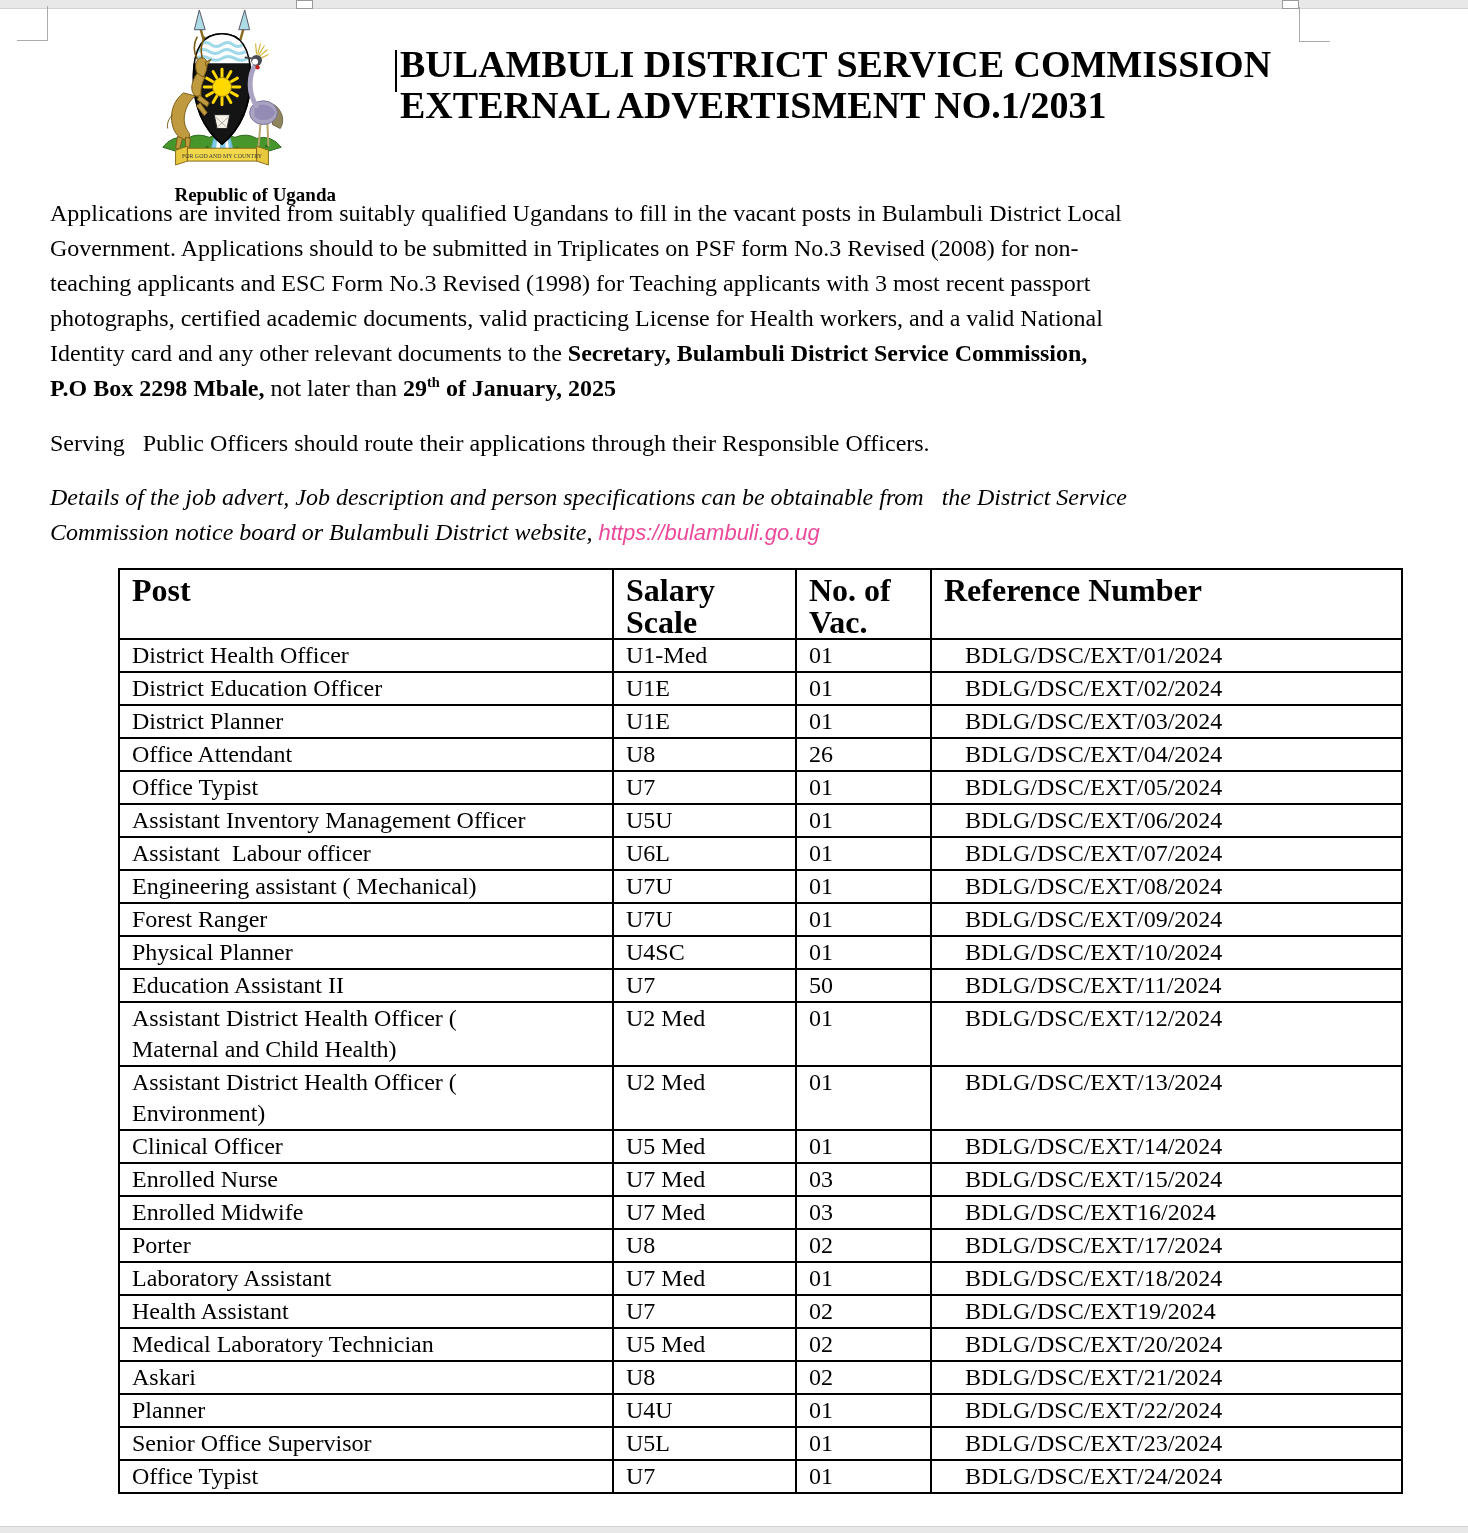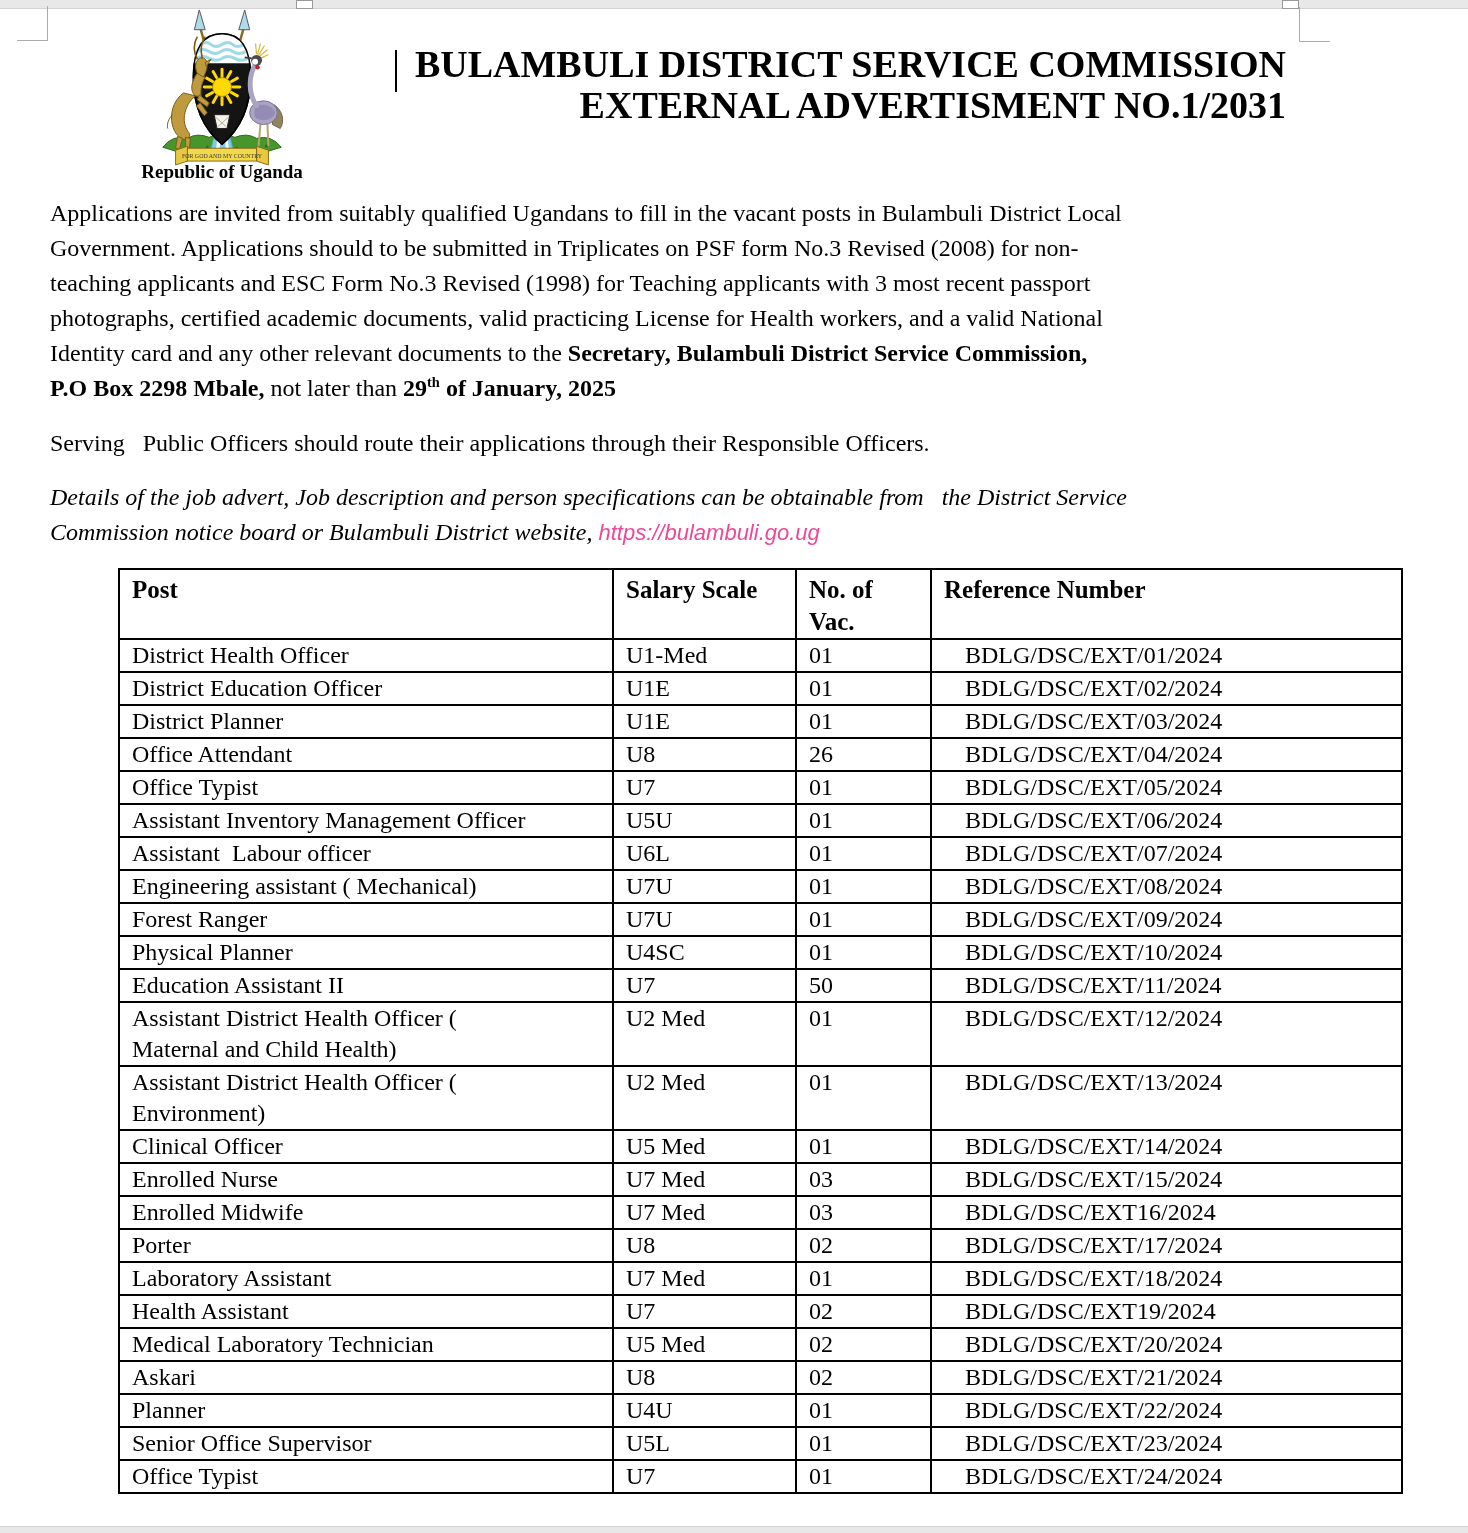--- a/index.html
+++ b/index.html
@@ -14,41 +14,41 @@
                 border:1px solid #9a9a9a; box-sizing:border-box; }
   .hb-left  { left:296px; }
   .hb-right { left:1282px; }
   .crop-mark { position:absolute; box-sizing:border-box; }
   .cm-tl { left:17px;  top:6px; width:31px; height:35px;
            border-right:1px solid #ababab; border-bottom:1px solid #ababab; }
   .cm-tr { left:1299px; top:7px; width:31px; height:35px;
            border-left:1px solid #ababab; border-bottom:1px solid #ababab; }
 
   .coat { position:absolute; left:138px; top:8px; width:168px; height:158px; }
-  .republic { position:absolute; left:108px; top:161px; width:228px; text-align:center;
+  .republic { position:absolute; left:108px; top:184px; width:228px; text-align:right;
               font-weight:bold; font-size:19px; }
 
   .caret { position:absolute; left:395px; top:50px; width:2px; height:42px; background:#000; }
-  .title { position:absolute; left:400px; top:44px; width:886px; text-align:right;
+  .title { position:absolute; left:400px; top:44px; width:886px; text-align:left;
            font-size:38px; font-weight:bold; line-height:41px; }
 
   .body-text { position:absolute; left:50px; top:196px; width:1360px; }
   .body-text p { margin:0; font-size:24px; line-height:35px; white-space:pre-wrap; }
   .serving { margin-top:20px !important; }
   .details { margin-top:19px !important;font-style:italic; }
   .b { font-weight:bold; }
   .u { }
   sup { font-size:0.6em; line-height:0; }
   .link { font-family:"Liberation Sans", sans-serif; font-size:22px; text-decoration:none; }
 
   table.vacancy { position:absolute; left:118px; top:568px; width:1283px;
                   border-collapse:collapse; table-layout:fixed; }
   table.vacancy th, table.vacancy td { border:2px solid #000; vertical-align:top;
                   white-space:pre-wrap; overflow:hidden; }
-  table.vacancy th { text-align:left; font-weight:bold; font-size:25px; line-height:32px;
+  table.vacancy th { text-align:left; font-weight:bold; font-size:32px; line-height:32px;
                   height:60px; padding:4px 24px 0 12px; }
   table.vacancy td { font-size:24px; line-height:31px; height:31px; padding:0 6px 0 12px; }
   table.vacancy td.c-reference { padding-left:33px; }
 </style>
 </head>
 <body>
 
 <div class="page">
 
   <div class="top-strip"></div>

